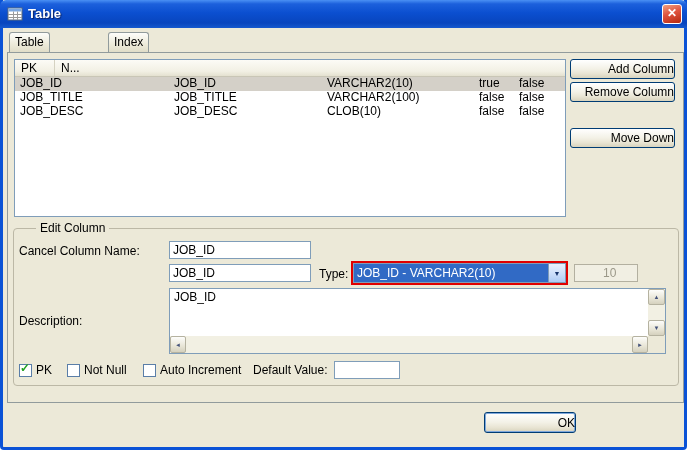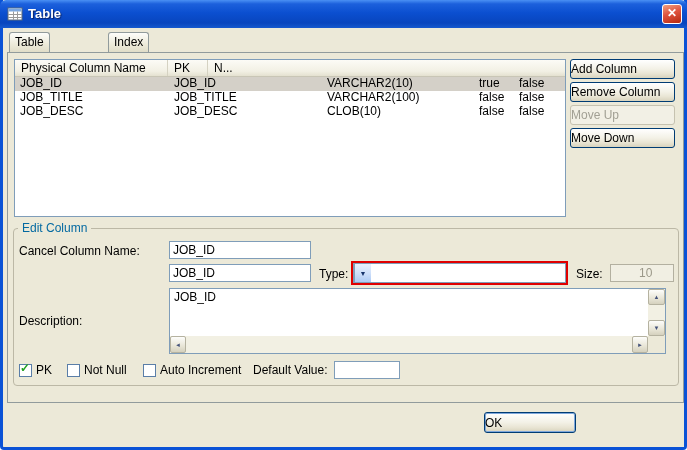--- a/index.html
+++ b/index.html
@@ -65,33 +65,33 @@
   .list-row { display: flex; height: 14px; line-height: 13px; cursor: default; }
   .list-row.selected { background: #D4D0C8; }
   .rc { flex: none; padding-left: 5px; white-space: nowrap; overflow: hidden; }
 
   
   .xp-btn {
     position: absolute; z-index: 2;
     font-family: "Liberation Sans", sans-serif; font-size: 12px; color: #000;
     border: 1px solid #003C74; border-radius: 3px;
     background: linear-gradient(180deg,#FFFFFF 0%,#F3F1E6 50%,#E9E5D4 75%,#D8D3BD 100%);
-    text-align: left; padding: 0; cursor: pointer;
+    text-align: right; padding: 0; cursor: pointer;
   }
   .side-btn { left: 567px; width: 105px; height: 20px; }
   .xp-btn.disabled { color: #A2A094; border-color: #C6C2B0; background: #F2F0E5; cursor: default; }
   .footer-btn { width: 92px; height: 21px; }
   .footer-btn.default { box-shadow: inset 0 0 0 1px #7FA8DC; }
 
   
   .edit-group {
     position: absolute; left: 10px; top: 228px; width: 666px; height: 158px;
     border: 1px solid #BCB8A6; border-radius: 4px; z-index: 2;
   }
-  .edit-legend { position: absolute; left: 4px; top: -8px; padding: 0 4px; background: #ECE9D8; color: #0369a1; }
+  .edit-legend { position: absolute; left: 22px; top: -8px; padding: 0 4px; background: #ECE9D8; color: #000000; }
   .lbl { position: absolute; white-space: nowrap; height: 18px; line-height: 18px; }
   .txt {
     position: absolute; height: 18px; border: 1px solid #7F9DB9; background: #fff;
     font-family: "Liberation Sans", sans-serif; font-size: 12px; padding: 0 3px; color: #000;
   }
   .txt.disabled { background: #F1EFE3; color: #9B9889; border-color: #B3B0A0; }
 
   .combo-hl { position: absolute; left: 337px; top: 32px; width: 217px; height: 24px; border: 2px solid #E00000; }
   .combo { width: 100%; height: 100%; border: 1px solid #7F9DB9; background: #fff; display: flex; cursor: pointer; }
   .combo-text { flex: 1; background: #316AC5; color: #fff; line-height: 18px; padding-left: 3px; white-space: nowrap; overflow: hidden; }
@@ -141,21 +141,20 @@
     <span class="title-text">Table</span>
     <span class="close-btn"><span>✕</span></span>
   </div>
 
   <div class="tab" style="left:6px">Table</div>
   <div class="tab" style="left:105px">Index</div>
   <div class="tab-panel"></div>
 
   <div class="col-list">
     <div class="list-header">
-      <div class="hc c2">Physical Column Name</div>
       <div class="hc c4">PK</div>
       <div class="hc c5">N...</div>
     </div>
     <div class="list-row selected">
       <div class="rc c1">JOB_ID</div>
       <div class="rc c2">JOB_ID</div>
       <div class="rc c3">VARCHAR2(10)</div>
       <div class="rc c4">true</div>
       <div class="rc c5">false</div>
     </div>
@@ -170,42 +169,42 @@
       <div class="rc c1">JOB_DESC</div>
       <div class="rc c2">JOB_DESC</div>
       <div class="rc c3">CLOB(10)</div>
       <div class="rc c4">false</div>
       <div class="rc c5">false</div>
     </div>
   </div>
 
   <button class="xp-btn side-btn" style="top:59px">Add Column</button>
   <button class="xp-btn side-btn" style="top:82px">Remove Column</button>
-  <button class="xp-btn side-btn disabled" style="top:105px" disabled="">Move Up</button>
   <button class="xp-btn side-btn" style="top:128px">Move Down</button>
 
   <div class="edit-group">
     <span class="edit-legend">Edit Column</span>
 
     <span class="lbl" style="left:5px;top:13px">Cancel Column Name:</span>
     <input class="txt" style="left: 155px; top: 12px; width: 142px;" value="JOB_ID">
 
     <input class="txt" style="left: 155px; top: 35px; width: 142px;" value="JOB_ID">
 
     <span class="lbl" style="left:305px;top:36px">Type:</span>
     <div class="combo-hl">
       <div class="combo">
+        <span class="combo-text">JOB_ID - VARCHAR2(10)</span>
         <span class="combo-btn">
             <span class="arrow">▼</span>
           </span>
       </div>
     </div>
 
     <span class="lbl" style="left:562px;top:36px">Size:</span>
-    <input class="txt disabled" style="left: 596px; top: 35px; width: 64px; padding-left: 28px;" disabled="" value="10">
+    <input class="txt disabled" style="left: 560px; top: 35px; width: 64px; padding-left: 28px;" disabled="" value="10">
 
     <span class="lbl" style="left:5px;top:83px">Description:</span>
     <div class="desc-box">
       <div class="desc-text">JOB_ID</div>
       <div class="vsb">
         <div class="sb-btn sb-up">
             <span>▲</span>
           </div>
         <div class="sb-btn sb-down">
             <span>▼</span>

